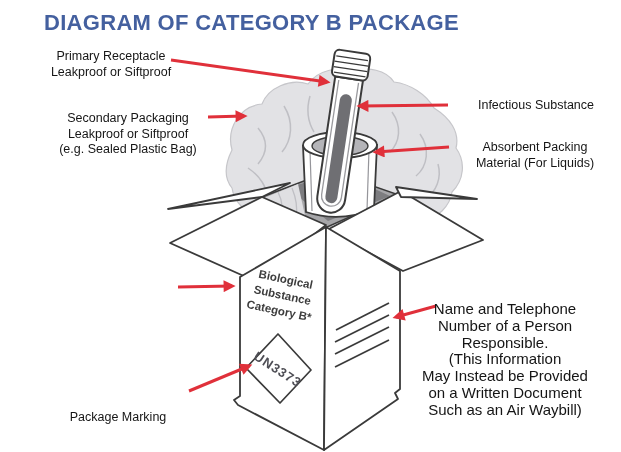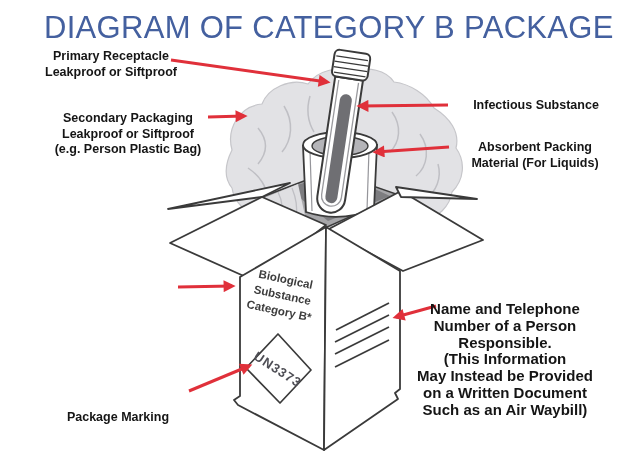--- a/index.html
+++ b/index.html
@@ -3,25 +3,25 @@
 <meta charset="utf-8">
 <style>
   html,body { margin:0; padding:0; background:#ffffff; }
   .stage {
     position:relative; width:621px; height:452px; overflow:hidden;
     background:#ffffff; font-family:"Liberation Sans", sans-serif;
   }
   .stage svg { position:absolute; left:0; top:0; }
   .page-title {
     position:absolute; left:44px; top:10px; width:420px;
-    font-size:31px; font-weight:normal; letter-spacing:0.3px;
+    font-size:22px; font-weight:bold; letter-spacing:0.3px;
     color:#44609f; white-space:nowrap;
   }
   .lbl {
-    position:absolute; font-weight:bold; font-size:12.5px; line-height:15.5px;
+    position:absolute; font-weight:normal; font-size:12.5px; line-height:15.5px;
     color:#151515; text-align:center; white-space:pre-line;
   }
   #lbl-primary      { left:30px;  top:49px;  width:162px; }
   #lbl-secondary    { left:40px;  top:111px; width:176px; }
   #lbl-infectious   { left:452px; top:98px;  width:168px; }
   #lbl-absorbent    { left:450px; top:140px; width:170px; }
   #lbl-rigid        { left:60px;  top:280px; width:155px; }
   #lbl-marking      { left:38px;  top:372px; width:160px;margin-top:38px; }
   #lbl-responsible  { left:413px; top:301px; width:184px; font-size:15px; line-height:16.8px; }
   .bio-text   { font-weight:bold; font-size:11.5px; fill:#3d3d3d; }
@@ -128,21 +128,21 @@
       <line x1="436" y1="306" x2="396" y2="317"></line>
     </g>
   </svg>
 
   <div class="page-title">DIAGRAM OF CATEGORY B PACKAGE</div>
 
   <div class="lbl" id="lbl-primary">Primary Receptacle
 Leakproof or Siftproof</div>
   <div class="lbl" id="lbl-secondary">Secondary Packaging
 Leakproof or Siftproof
-(e.g. Person Plastic Bag)</div>
+(e.g. Sealed Plastic Bag)</div>
   <div class="lbl" id="lbl-absorbent">Absorbent Packing
 Material (For Liquids)</div>
   <div class="lbl" id="lbl-infectious">Infectious Substance</div>
   <div class="lbl" id="lbl-marking">Package Marking</div>
   <div class="lbl" id="lbl-responsible">Name and Telephone
 Number of a Person
 Responsible.
 (This Information
 May Instead be Provided
 on a Written Document

